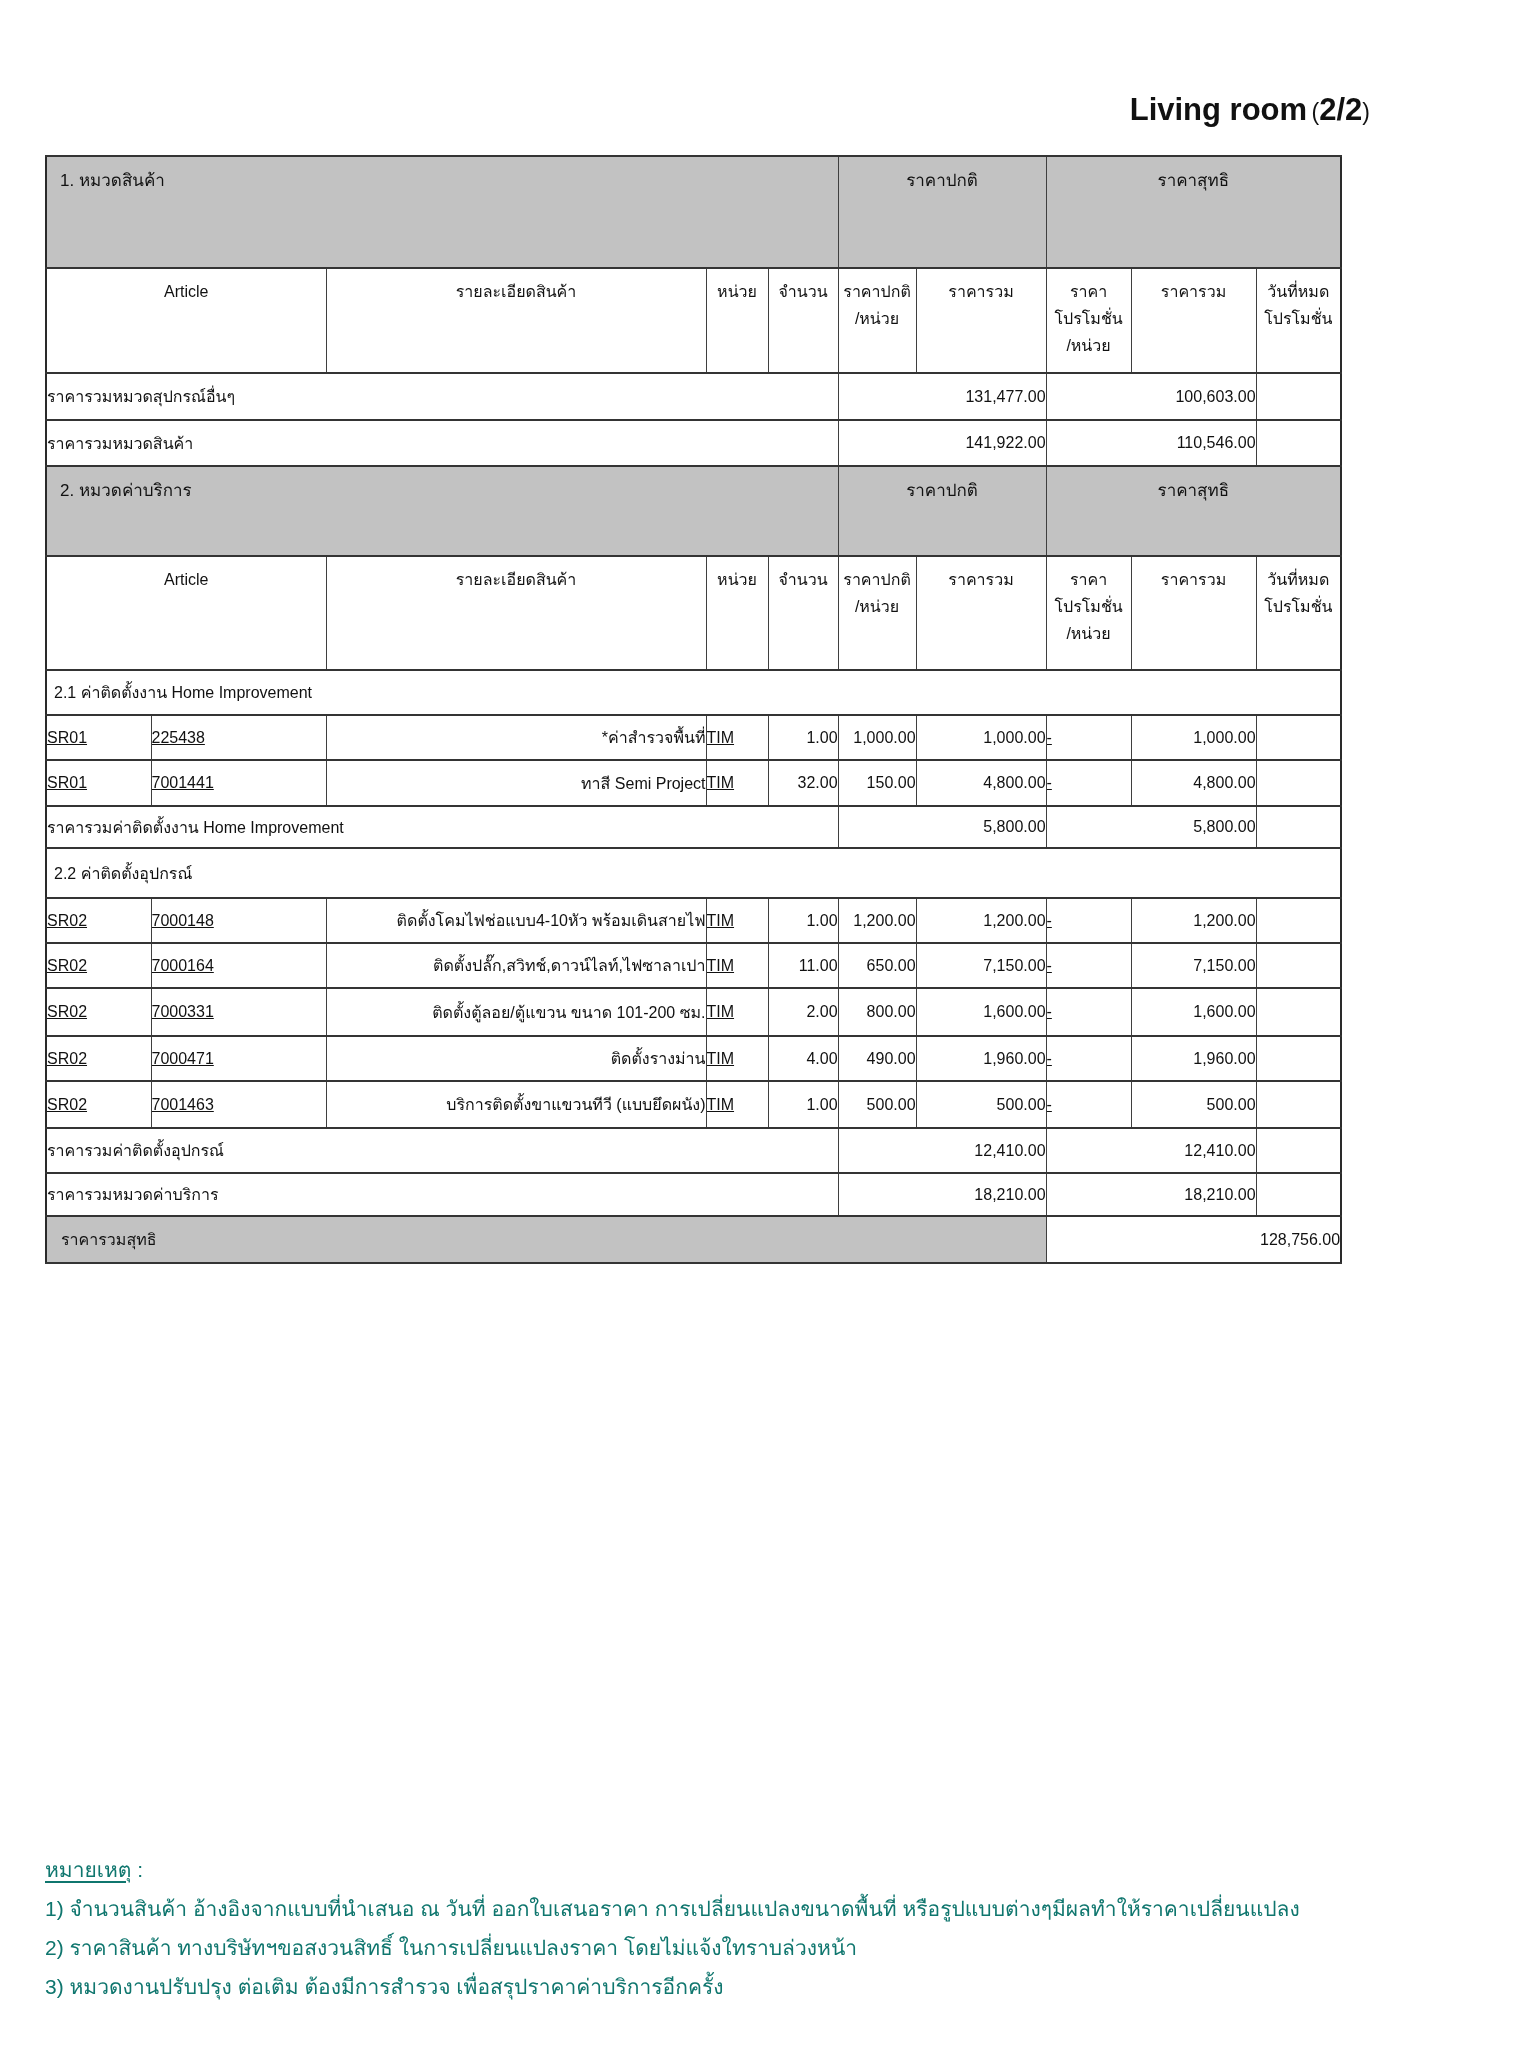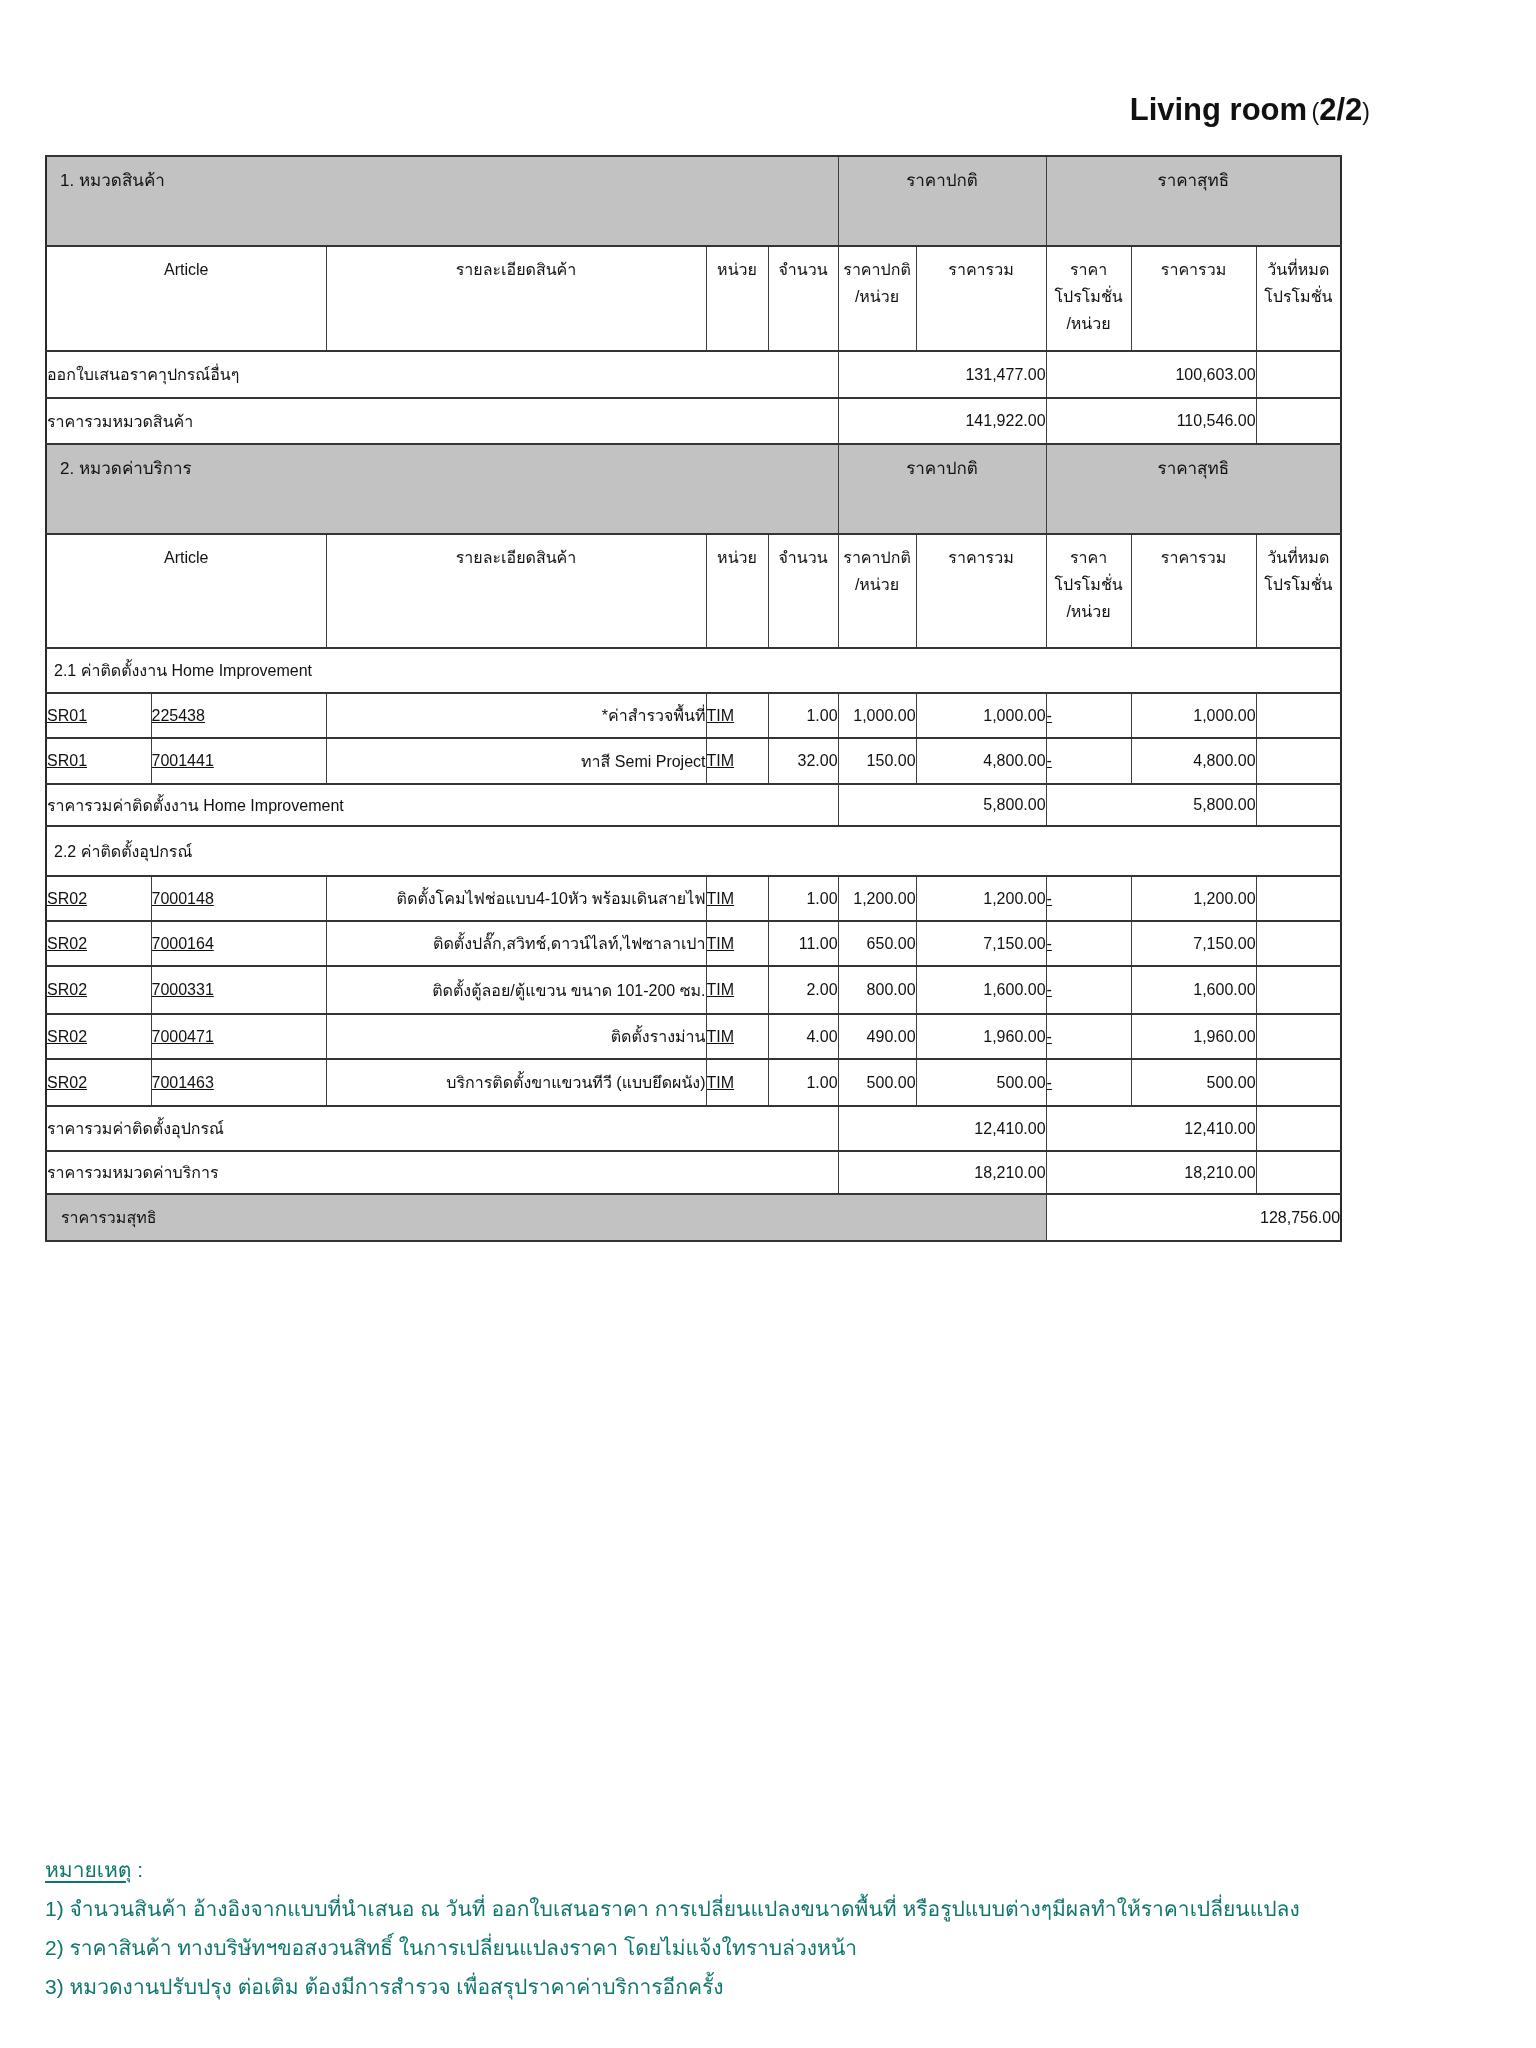--- a/index.html
+++ b/index.html
@@ -61,21 +61,21 @@
       <col style="width:62px">
         <col style="width:70px">
         <col style="width:78px">
       <col style="width:130px">
         <col style="width:85px">
         <col style="width:125px">
         <col style="width:85px">
     </colgroup>
 
     <tbody>
-        <tr class="sechead" style="height:90px">
+        <tr class="sechead" style="height:112px">
       <td colspan="5" class="seclabel">1. หมวดสินค้า</td>
       <td colspan="2" class="secprice">ราคาปกติ</td>
       <td colspan="3" class="secprice">ราคาสุทธิ</td>
     </tr>
 
     <tr class="colhead" style="height:105px">
       <td colspan="2">Article</td>
       <td>รายละเอียดสินค้า</td>
       <td>หน่วย</td>
       <td>จำนวน</td>
@@ -84,21 +84,21 @@
       <td>ราคารวม</td>
       <td>ราคา
 โปรโมชั่น
 /หน่วย</td>
       <td>ราคารวม</td>
       <td>วันที่หมด
 โปรโมชั่น</td>
     </tr>
 
     <tr style="height:47px">
-      <td colspan="5" class="lbl">ออกใบเสนอราคาุปกรณ์อื่นๆ</td>
+      <td colspan="5" class="lbl">ราคารวมหมวดสุปกรณ์อื่นๆ</td>
       <td colspan="2" class="num">131,477.00</td>
       <td colspan="2" class="num">100,603.00</td>
       <td></td>
     </tr>
     <tr style="height:46px">
       <td colspan="5" class="lbl">ราคารวมหมวดสินค้า</td>
       <td colspan="2" class="num">141,922.00</td>
       <td colspan="2" class="num">110,546.00</td>
       <td></td>
     </tr>

